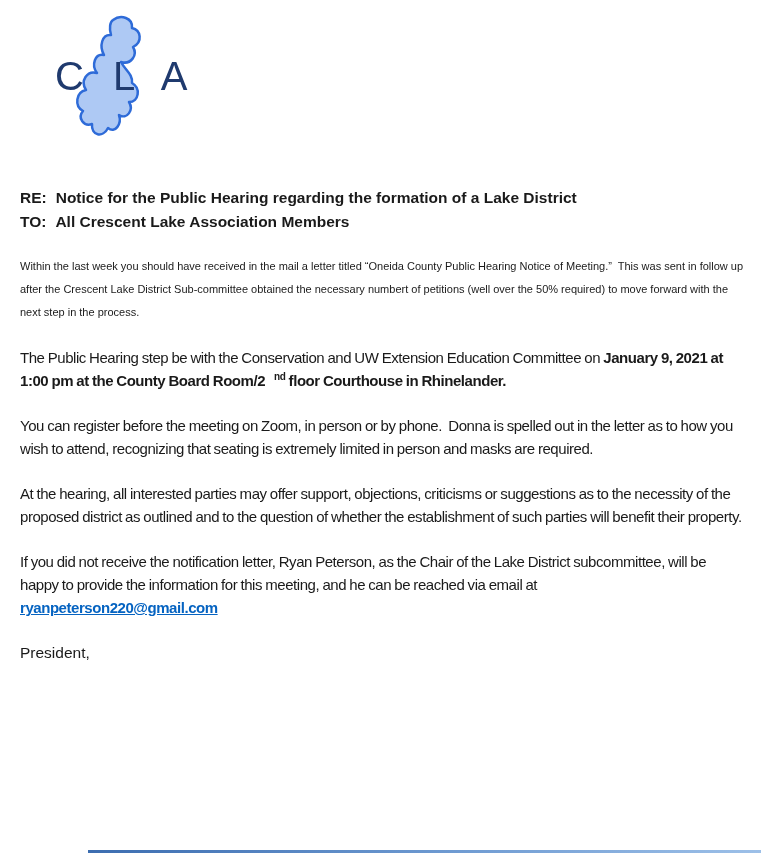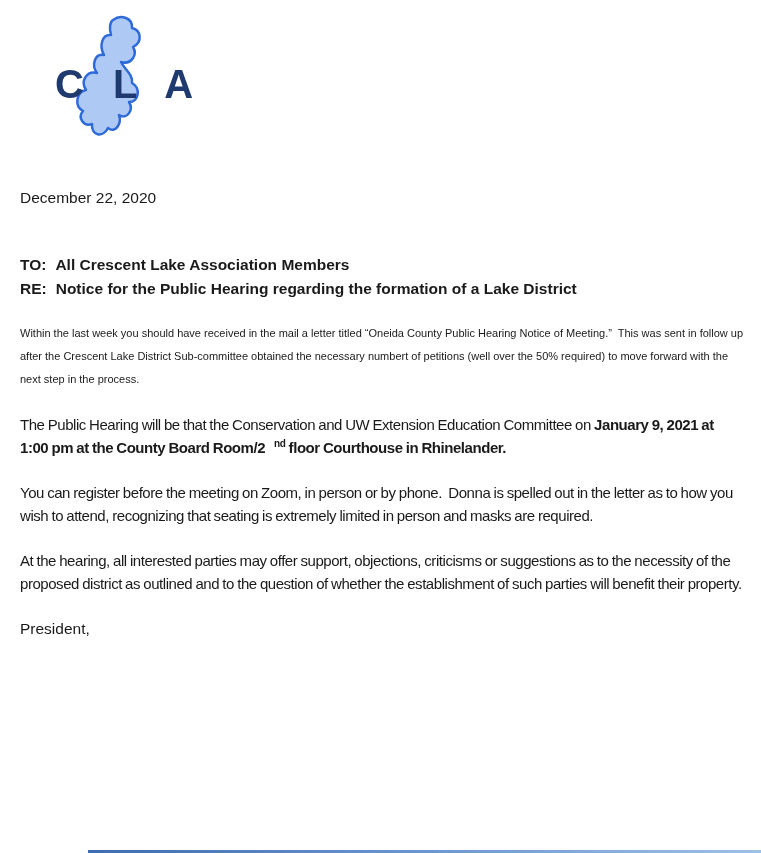--- a/index.html
+++ b/index.html
@@ -23,23 +23,23 @@
     position: relative;
     width: 118px;
     height: 132px;
     margin-left: 35px;
     margin-top: 2px;
   }
   .logo svg { display: block; }
   .logo .acronym {
     position: absolute;
     left: 0px;
-    top: 52px;
+    top: 44px;
     font-size: 40px;
-    font-weight: 700;
+    font-weight: 400;
     letter-spacing: 9px;
     color: #1F3A6E;
     white-space: nowrap;
   }
   
   .dateline {
     margin-top: 44px;
     font-size: 15.5px;
     line-height: 23px;
     white-space: pre-wrap;
@@ -123,40 +123,40 @@
                  C19 96 21 82 31 80
                  C25 71 32 60 42 63
                  C36 55 40 43 49 45
                  C44 36 47 24 56 25
                  C54 18 55 12 58 10 Z" fill="#AEC9F4" stroke="#2E6BD8" stroke-width="2.5" stroke-linejoin="round"></path>
       </svg>
     </span>
     <span class="acronym">C L A</span>
   </div>
 
-  <div class="dateline">December 22, 2020</div>
 
   <div class="subject-block">
     <div>
-      <span class="lbl">TO:</span><span class="txt">All Crescent Lake Association Members</span>
+      <span class="lbl">RE:</span><span class="txt">Notice for the Public Hearing regarding the formation of a Lake District</span>
     </div>
     <div>
-      <span class="lbl">RE:</span><span class="txt">Notice for the Public Hearing regarding the formation of a Lake District</span>
+      <span class="lbl">TO:</span><span class="txt">All Crescent Lake Association Members</span>
     </div>
   </div>
 
   <p class="body-par">Within the last week you should have received in the mail a letter titled “Oneida County Public Hearing Notice of Meeting.”  This was sent in follow up after the Crescent Lake District Sub-committee obtained the necessary numbert of petitions (well over the 50% required) to move forward with the next step in the process.</p>
 
-  <p class="body-par condensed"><span>The Public Hearing will be that the Conservation and UW Extension Education Committee on </span><span class="bold">January 9, 2021 at 1:00 pm at the County Board Room/2</span><sup class="ord bold">nd</sup><span class="bold"> floor Courthouse in Rhinelander.</span></p>
+  <p class="body-par condensed"><span>The Public Hearing step be with the Conservation and UW Extension Education Committee on </span><span class="bold">January 9, 2021 at 1:00 pm at the County Board Room/2</span><sup class="ord bold">nd</sup><span class="bold"> floor Courthouse in Rhinelander.</span></p>
 
   <p class="body-par condensed"><span>You can register before the meeting on Zoom, in person or by phone.  Donna is spelled out in the letter as to how you wish to attend, recognizing that seating is extremely limited in person and masks are required.</span></p>
 
   <p class="body-par condensed">At the hearing, all interested parties may offer support, objections, criticisms or suggestions as to the necessity of the proposed district as outlined and to the question of whether the establishment of such parties will benefit their property.</p>
 
 
+  <p class="body-par condensed"><span>If you did not receive the notification letter, Ryan Peterson, as the Chair of the Lake District subcommittee, will be happy to provide the information for this meeting, and he can be reached via email at</span><br><a class="email-link" href="#">ryanpeterson220@gmail.com</a></p>
 
   <div class="signature">
     <div>President,</div>
 
   </div>
 
   <div class="bottom-rule"></div>
 
 </div>
 

